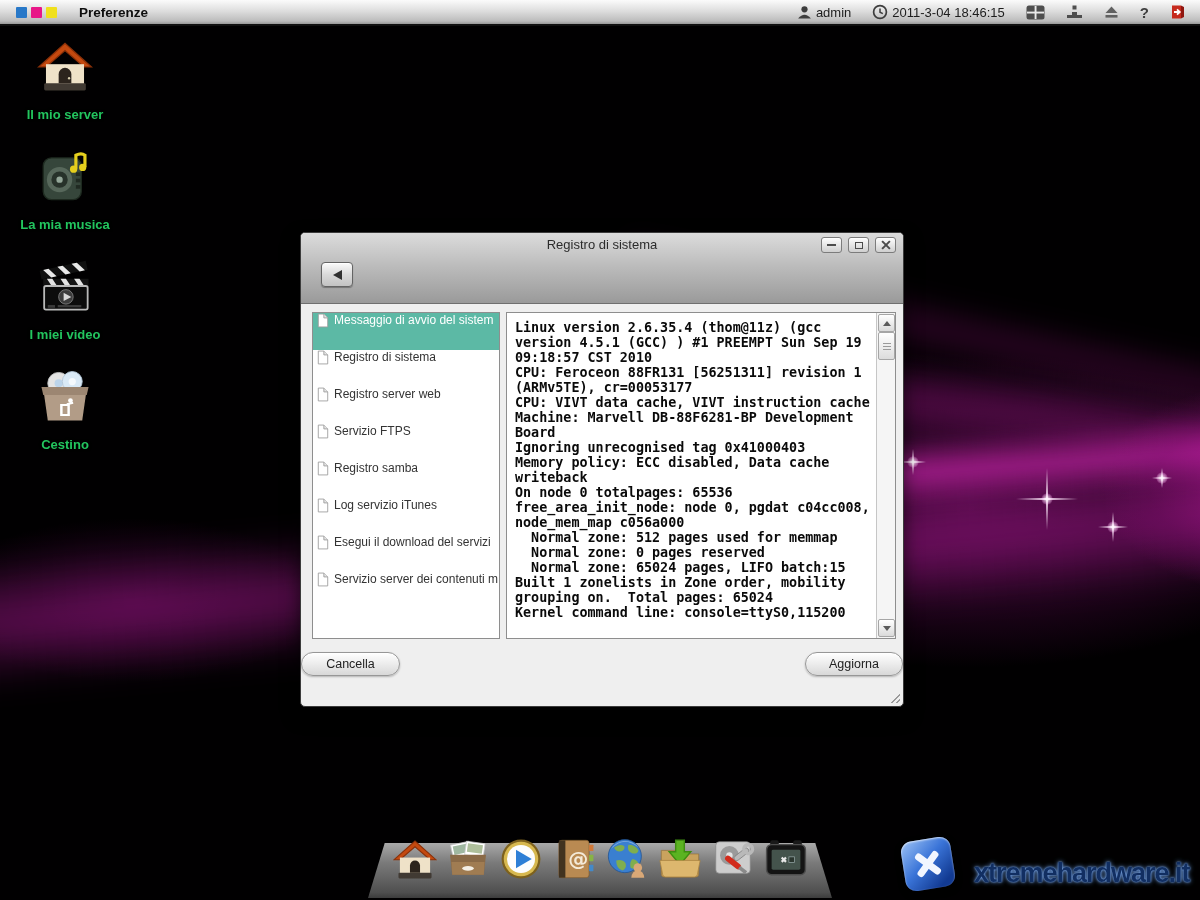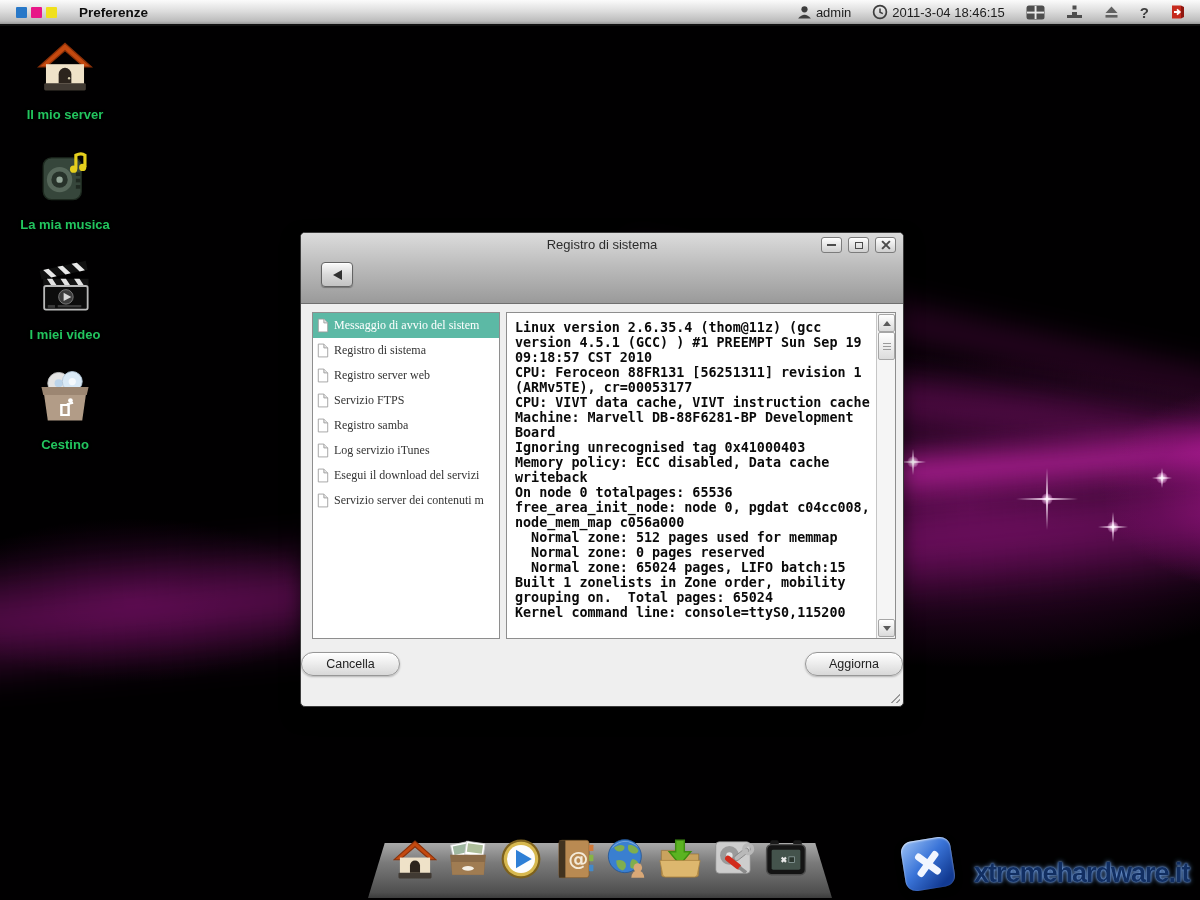--- a/index.html
+++ b/index.html
@@ -77,22 +77,22 @@
   .back-btn{position:absolute;left:20px;top:29px;width:30px;height:23px;
     border:1px solid #646464;border-radius:4px;
     background:linear-gradient(#fbfbfb,#d9d9d9 50%,#c3c3c3);
     box-shadow:inset 0 1px 0 #fff, 0 1px 1px rgba(0,0,0,.3);
     display:flex;align-items:center;justify-content:center;cursor:pointer;}
   .back-tri{width:0;height:0;border-top:5.5px solid transparent;border-bottom:5.5px solid transparent;
     border-right:9px solid #303030;}
   
   .list-panel{position:absolute;left:11px;top:79px;width:186px;height:325px;
     background:#fff;border:1px solid #8e8e8e;overflow:hidden;}
-  .list-item{display:flex;align-items:center;height:25px;padding-left:4px;gap:5px;
-    font-size:12px;color:#333;white-space:nowrap;overflow:hidden;cursor:pointer;font-family:Liberation Serif, serif;}
+  .list-item{display:flex;height:37px;padding-left:4px;gap:5px;
+    font-size:12px;color:#333;white-space:nowrap;overflow:hidden;cursor:pointer;}
   .list-item.selected{background:#5cb9a5;color:#fff;}
   .page-icon{flex:0 0 auto;display:flex;}
   
   .text-panel{position:absolute;left:205px;top:79px;width:388px;height:325px;
     background:#fff;border:1px solid #8e8e8e;overflow:hidden;}
   .log{position:absolute;left:0;top:0;right:18px;bottom:0;margin:0;
     padding:7px 9px 0 8px;
     font-family:"DejaVu Sans Mono", monospace;
     font-size:13.4px;line-height:15px;color:#0a0a0a;white-space:pre;font-weight:bold;}
   .scrollbar{position:absolute;right:0;top:0;bottom:0;width:18px;background:#f5f5f5;border-left:1px solid #c6c6c6;}

